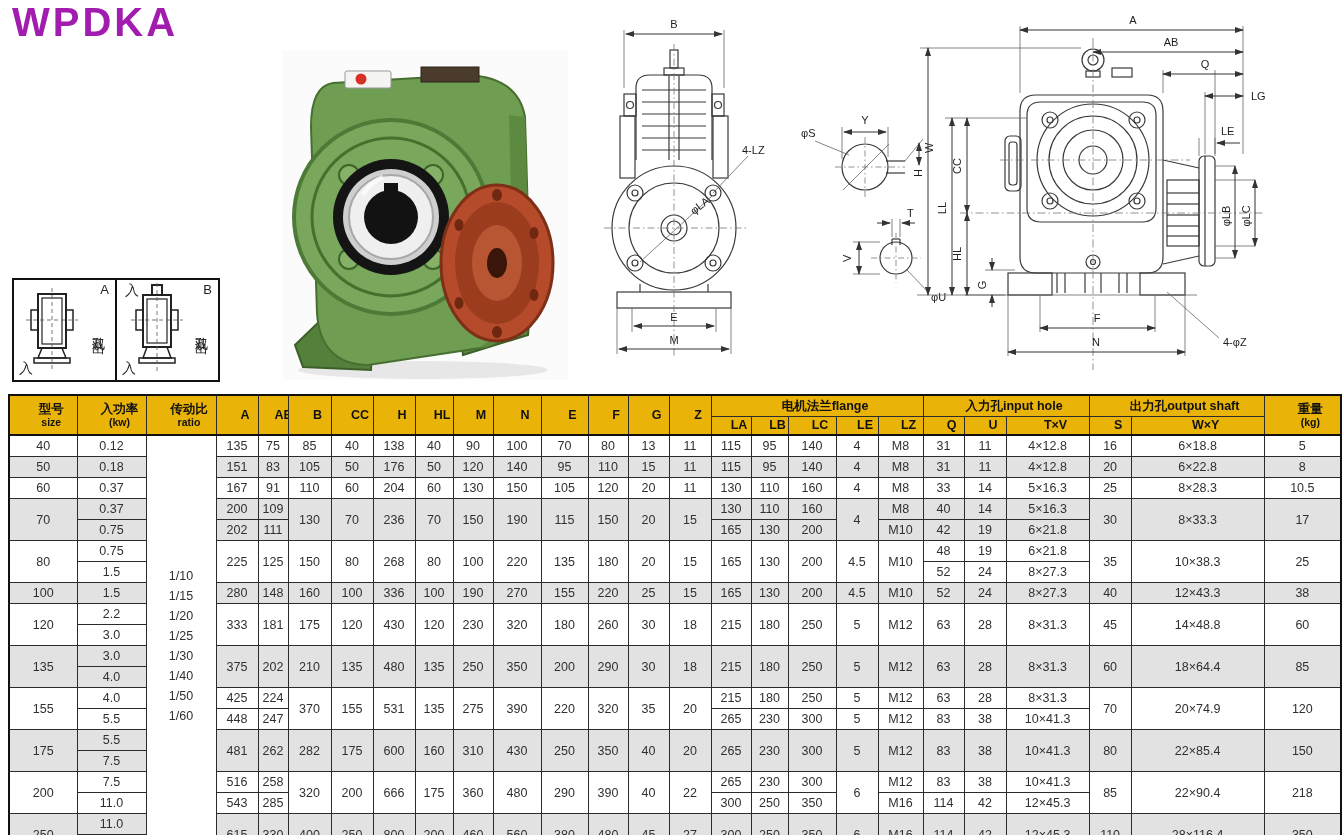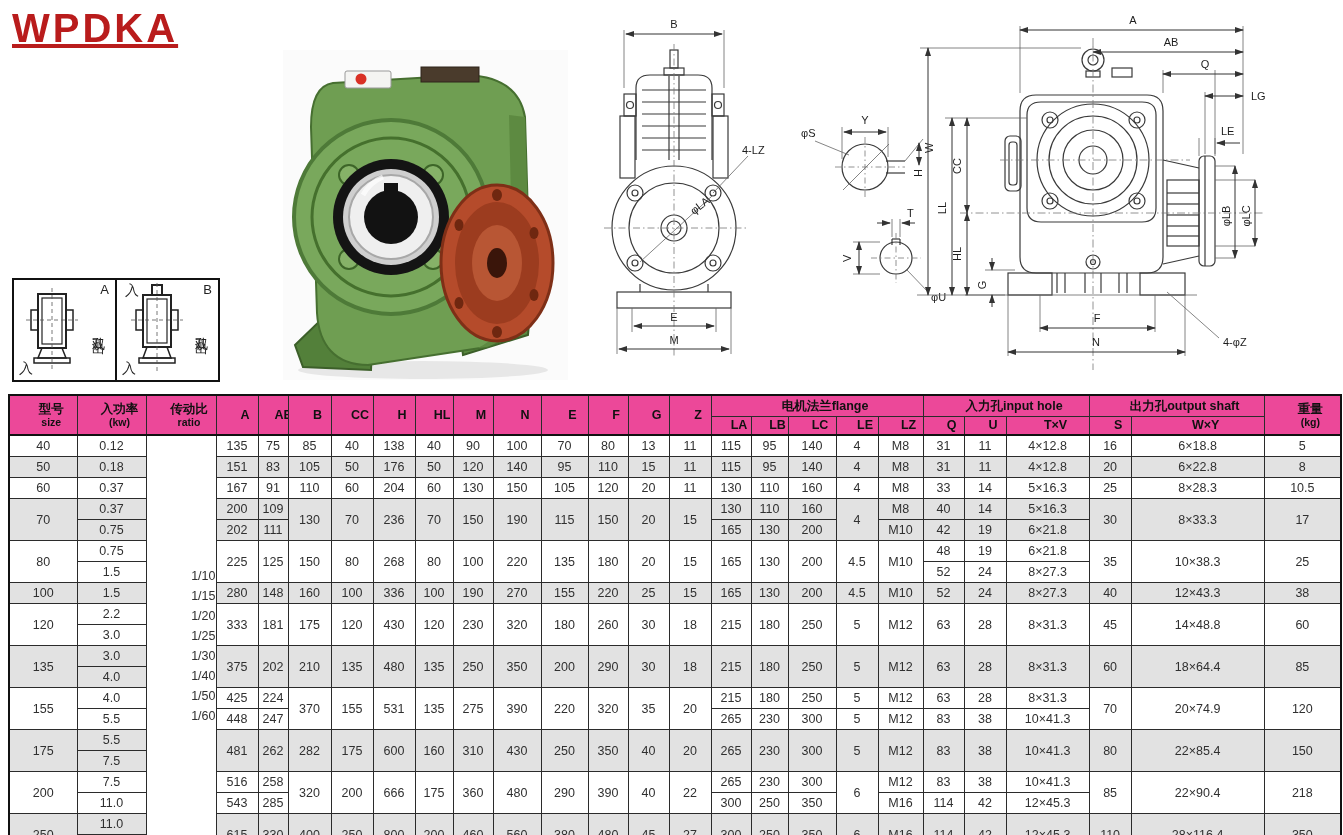--- a/index.html
+++ b/index.html
@@ -1,48 +1,48 @@
 <!DOCTYPE html>
 <html><head>
 <meta charset="utf-8">
 <style>
   html,body{margin:0;padding:0;background:#fff;}
   #page{position:relative;width:1343px;height:835px;background:#fff;overflow:hidden;
         font-family:"Liberation Sans",sans-serif;color:#111;}
-  #brand-title{position:absolute;left:12px;top:6px;font-size:40px;font-weight:bold;
-        letter-spacing:3px;color:#b91c1c;text-decoration:underline;}
+  #brand-title{position:absolute;left:12px;top:0;font-size:40px;font-weight:bold;
+        letter-spacing:3px;color:#a21caf;}
   #shaft-dir{position:absolute;left:26px;top:200px;color:#222;}
   #shaft-dir .zh{font-size:26px;letter-spacing:8px;}
   #shaft-dir .en{font-size:24px;letter-spacing:1px;margin-top:2px;}
   
   #dir-panels{position:absolute;left:12px;top:278px;width:204px;height:100px;
         border:2px solid #111;display:flex;background:#fff;}
   .dir-panel{position:relative;flex:1;height:100%;}
   .dir-panel + .dir-panel{border-left:2px solid #111;}
   .corner-letter{position:absolute;top:2px;right:6px;font-size:13px;color:#222;}
   .in-bottom{position:absolute;left:5px;bottom:2px;font-size:14px;color:#222;}
   .in-top{position:absolute;left:8px;top:2px;font-size:14px;color:#222;}
   .side-vert{position:absolute;right:8px;top:50%;transform:translateY(-50%);
         writing-mode:vertical-rl;font-size:13px;letter-spacing:2px;color:#222;}
   
   #spec-table-wrap{position:absolute;left:8px;top:394px;}
   table{border-collapse:collapse;table-layout:fixed;width:1332px;}
   td,th{border:1px solid #2b2b2b;padding:0;text-align:center;vertical-align:middle;
         font-size:12.5px;color:#303030;overflow:hidden;white-space:nowrap;}
   table{border:2px solid #111;}
-  thead th{background:#ec4899;color:#111;font-weight:bold;line-height:1.15;padding-left:16px;}
+  thead th{background:#eab308;color:#111;font-weight:bold;line-height:1.15;padding-left:16px;}
   thead tr.group-row th{height:20px;}
   thead tr.sub-row th{height:17px;}
   thead th .small{font-size:10.5px;font-weight:bold;}
   thead{border-bottom:2px solid #111;}
   tbody td{height:20px;line-height:20px;}
   tbody tr.shaded td{background:#e2e2e2;}
   tbody tr.plain td{background:#ffffff;}
   td.ratio-cell{background:#ffffff !important;vertical-align:middle;}
-  td.ratio-cell div{line-height:20px;font-size:12.5px;text-align:right;}
+  td.ratio-cell div{line-height:20px;font-size:12.5px;}
   
   svg text{font-family:"Liberation Sans",sans-serif;font-size:11px;fill:#1d1d1d;}
   .lineart{position:absolute;}
 </style>
 </head>
 <body>
 
 <div id="page">
 
   <div id="brand-title">WPDKA</div>

